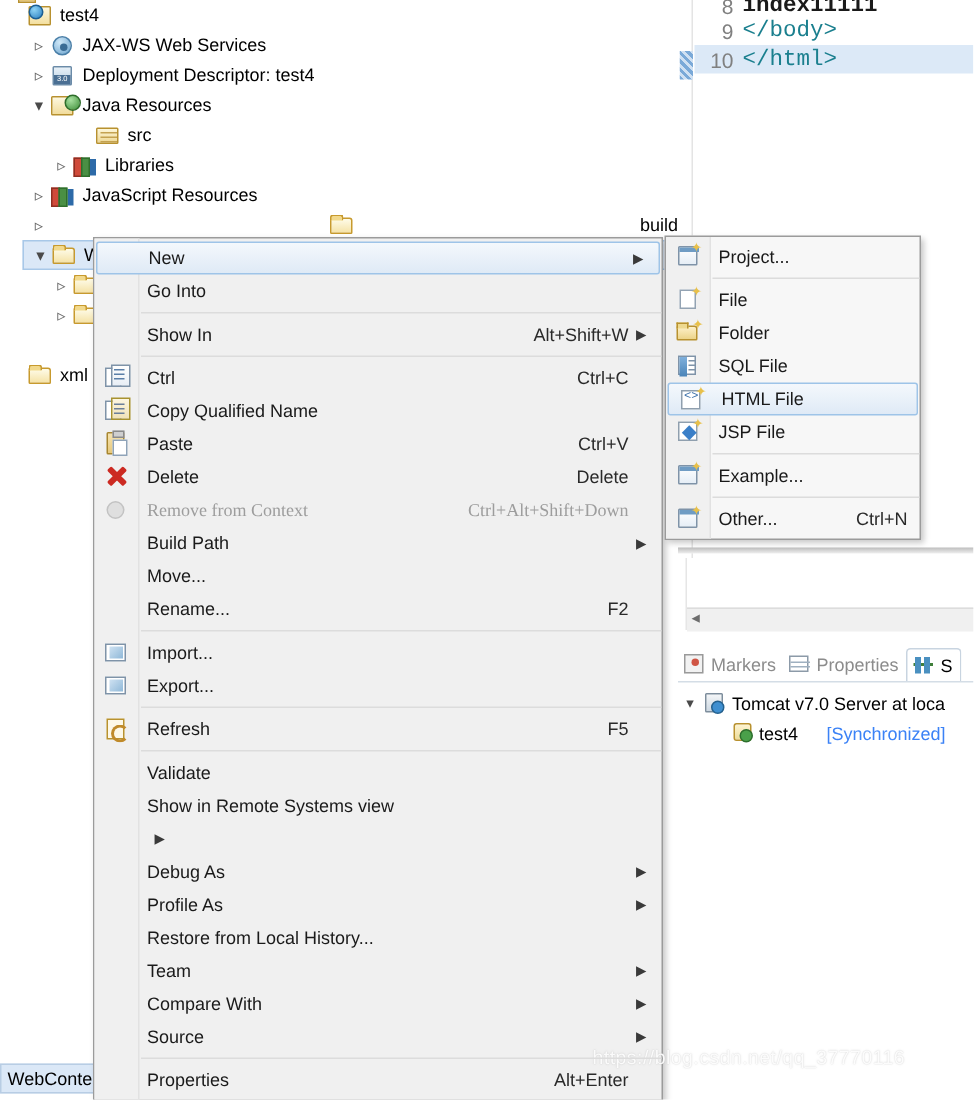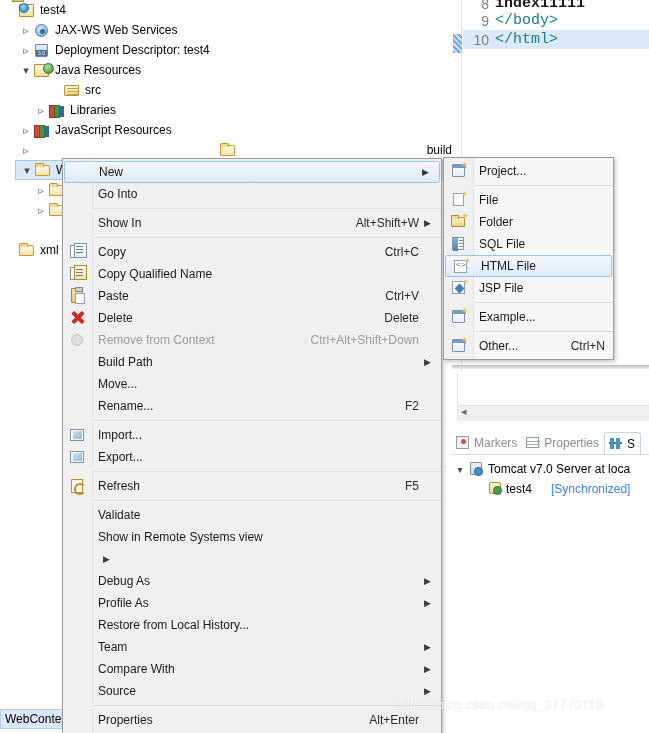--- a/index.html
+++ b/index.html
@@ -259,21 +259,21 @@
     background: #f0f0f0; border-right: 1px solid #e2e2e2;
   }
   .mi {
     position: relative; height: 22px;
     display: flex; align-items: center;
     font-size: 12px; color: #1a1a1a;
     padding-left: 35px; padding-right: 10px;
     white-space: nowrap;
     z-index: 1;
   }
-  .mi.disabled { color: #9d9d9d; }
+  .mi.disabled { color: #9d9d9d; font-family: Liberation Serif, serif; }
   .mi.hl {
     background: linear-gradient(#f4f8fc, #dfeaf6);
     border: 1px solid #9ec4e8;
     height: 22px;
     margin: 0 1px;
     padding-left: 34px;
     border-radius: 2px;
   }
   .mi-label { flex: 1 1 auto; }
   .mi-accel { color: #2a2a2a; font-size: 12px; padding-left: 16px; }
@@ -571,21 +571,21 @@
       <div class="mi">
         <span class="mi-label">Show In</span>
         <span class="mi-accel">Alt+Shift+W</span>
         <span class="mi-arrow">▶</span>
       </div>
       <div class="msep"></div>
       <div class="mi">
         <span class="mi-icon">
           <span class="ic-copy"></span>
         </span>
-        <span class="mi-label">Copy</span>
+        <span class="mi-label">Ctrl</span>
         <span class="mi-accel">Ctrl+C</span>
         <span class="mi-arrow empty">▶</span>
       </div>
       <div class="mi">
         <span class="mi-icon">
           <span class="ic-copyq"></span>
         </span>
         <span class="mi-label">Copy Qualified Name</span>
         <span class="mi-arrow empty">▶</span>
       </div>

